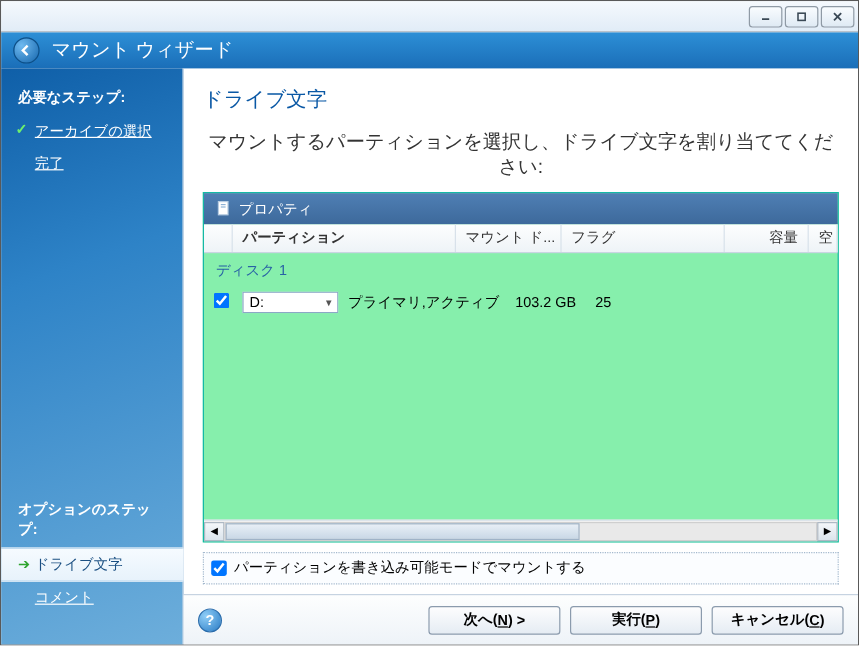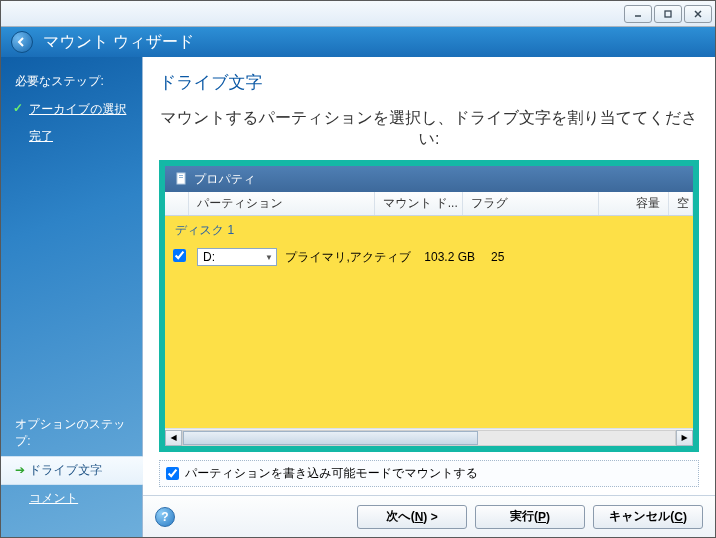--- a/index.html
+++ b/index.html
@@ -10,42 +10,42 @@
 .titlebar { height: 26px; background: linear-gradient(#f5f9fd, #e1ecf7); border-bottom: 1px solid #aab4bf; display: flex; justify-content: flex-end; align-items: center; padding-right: 3px; gap: 2px; }
 .tb-btn { width: 28px; height: 18px; border: 1px solid #8f9aa5; border-radius: 3px; background: linear-gradient(#f9fcfe,#dfeaf4); display: flex; align-items: center; justify-content: center; font-size: 10px; color: #3a4855; cursor: default; }
 .tb-btn svg { width: 10px; height: 10px; }
 
 .header { height: 30px; background: linear-gradient(#2d8fd6,#1a6eb8); display: flex; align-items: center; padding: 0 10px; color: #fff; font-size: 16px; }
 .back-btn { width: 22px; height: 22px; border-radius: 50%; background: radial-gradient(circle at 30% 30%, #6fbaf0, #1566ad); border: 1px solid #0d4f87; margin-right: 10px; display: flex; align-items: center; justify-content: center; color: #fff; }
 
 .body { flex: 1; display: flex; }
 
 .sidebar { width: 178px; background: linear-gradient(160deg, #0f5fa8 0%, #2e83c7 35%, #6daedb 100%); color: #fff; padding: 10px 0 0 0; position: relative; }
-.sidebar-section { font-weight: normal; padding: 6px 14px; font-size: 12px; }
+.sidebar-section { font-weight: bold; padding: 6px 14px; font-size: 12px; }
 .sidebar-item { padding: 5px 14px 5px 28px; font-size: 12px; position: relative; }
 .sidebar-item a { color: #fff; text-decoration: underline; }
 .check { position: absolute; left: 12px; top: 5px; color: #6df06d; font-weight: bold; }
 .arrow-bullet { position: absolute; left: 14px; top: 6px; color: #2fa52f; }
 .active-item { background: linear-gradient(#f6fbff,#e7f2fb); color: #1a4f82; border-top: 1px solid #cfe3f3; border-bottom: 1px solid #cfe3f3; margin-right: -1px; padding-left: 28px; }
 
 .main { flex: 1; display: flex; flex-direction: column; border-left: 1px solid #9cb9d6; }
 .main-content { flex: 1; padding: 14px 16px 8px 16px; display: flex; flex-direction: column; }
 .page-title { color: #0a58a5; font-size: 17px; margin-bottom: 14px; }
 .page-desc { font-size: 16px; margin-bottom: 10px; color: #333; text-align: center; }
 
-.list-wrap { border: 6px solid #14b8a6; flex: 1; display: flex; flex-direction: column; background: #fde047; }
+.list-wrap { border: 1px solid #14b8a6; flex: 1; display: flex; flex-direction: column; background: #86efac; }
 .toolbar { background: linear-gradient(#4f7fb4,#3d699b); height: 26px; display: flex; align-items: center; color: #fff; font-size: 12px; }
 .toolbar-btn { display: flex; align-items: center; gap: 5px; padding: 0 10px; height: 100%; }
 .toolbar-btn:first-child { flex: 0 0 300px; }
 .toolbar-icon { width: 14px; height: 14px; }
 
 .col-headers { display: flex; background: linear-gradient(#fdfefe,#eef3f7); border-bottom: 1px solid #c9d5e2; height: 24px; align-items: center; font-size: 12px; color: #333; }
 .col-headers > div { padding: 0 8px; border-right: 1px solid #d8e1ea; height: 100%; display: flex; align-items: center; overflow: hidden; white-space: nowrap; }
 .col-chk { width: 24px; }
-.col-part { width: 186px; }
+.col-part { width: 186px; font-weight: bold; }
 .col-mnt { width: 88px; }
 .col-flag { width: 136px; }
 .col-cap { width: 70px; text-align: right; justify-content: flex-end; }
 .col-free { width: 24px; }
 
 .rows { flex: 1; overflow: auto; font-size: 12px; }
 .disk-label { padding: 6px 10px; color: #2861a5; }
 .part-row { display: flex; align-items: center; height: 24px; }
 .part-row > div { padding: 0 8px; overflow: hidden; white-space: nowrap; }
 .dropdown { width: 80px; border: 1px solid #8ba8c6; height: 18px; display: flex; align-items: center; justify-content: space-between; padding: 0 3px 0 5px; font-size: 12px; background: #fff; }

